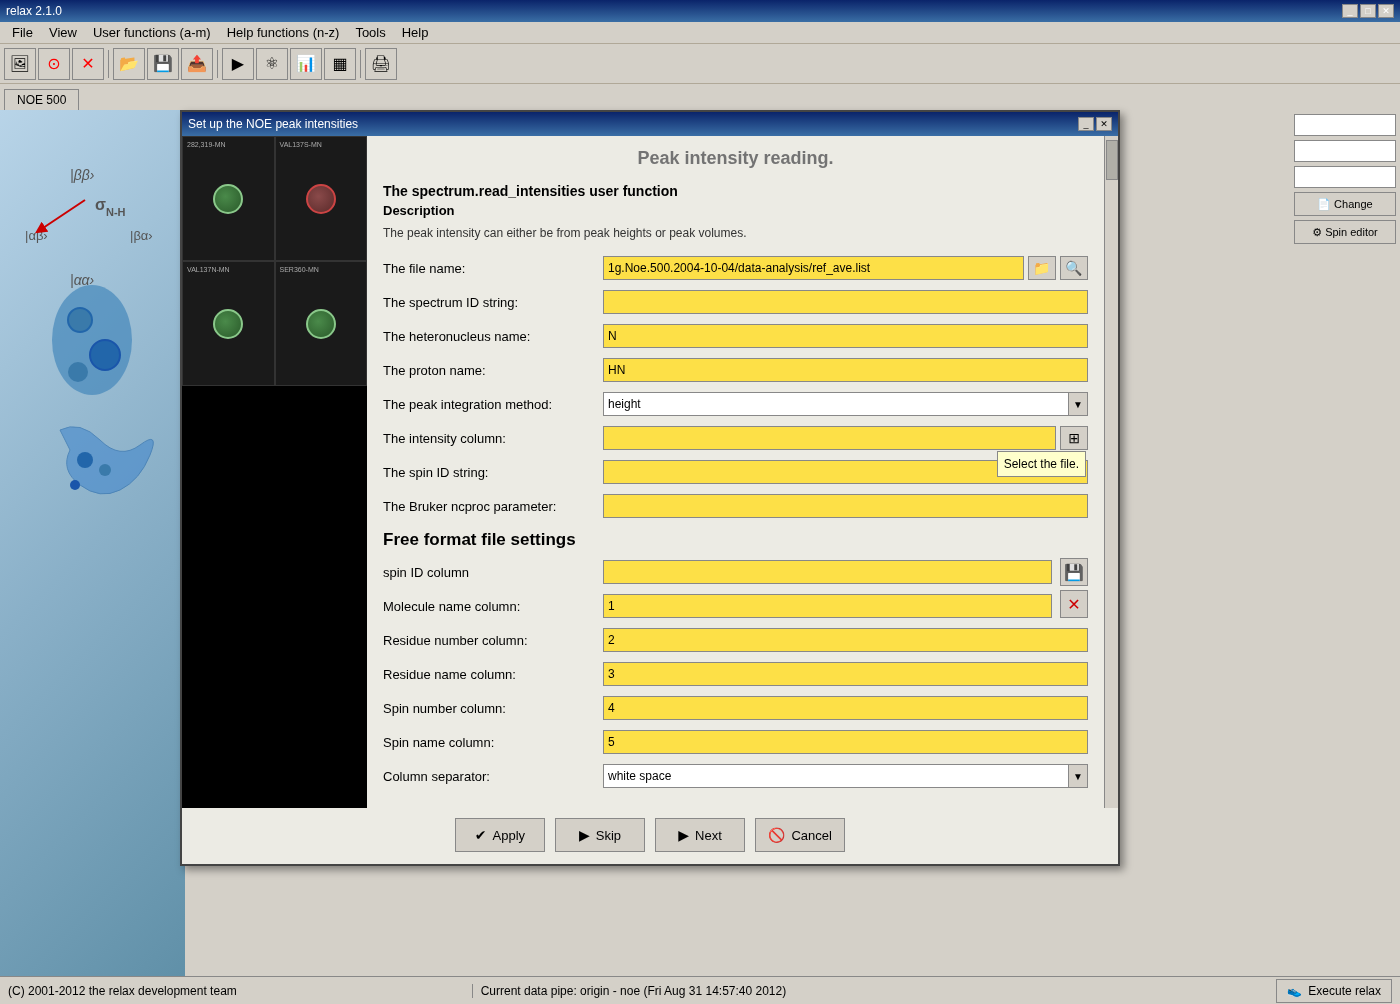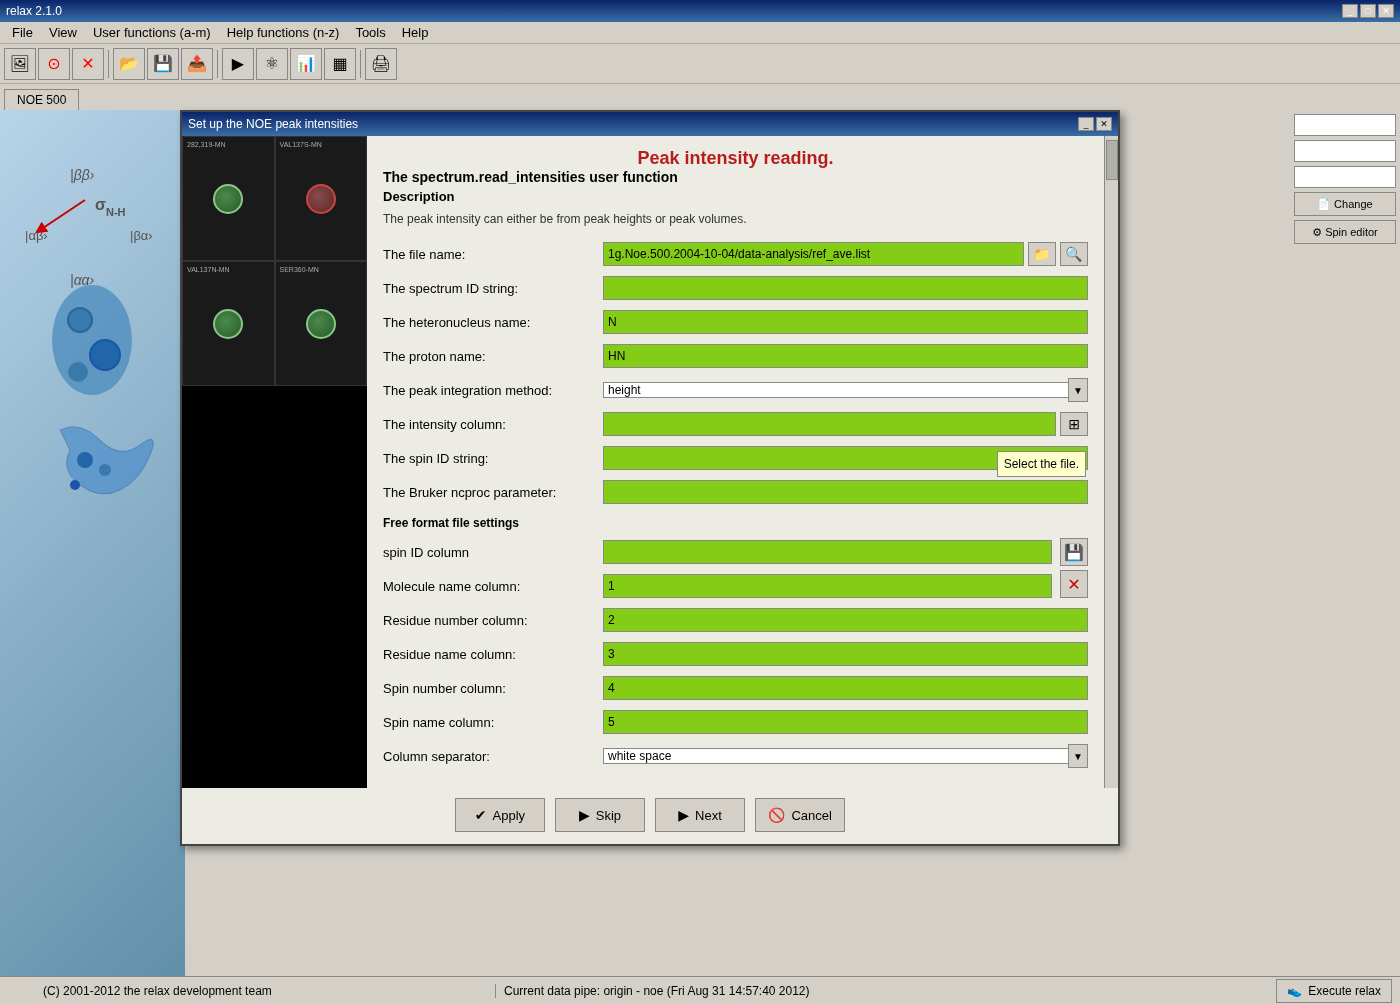--- a/index.html
+++ b/index.html
@@ -255,21 +255,22 @@
       height: 40px;
       background: #b0afa8;
       border: 1px solid #888;
       margin-top: 4px;
     }
 
     h2.dialog-heading {
       text-align: center;
       font-size: 18px;
       font-weight: bold;
-      color: #b91c1c;
+      margin-bottom: 14px;
+      color: #737373;
     }
 
     h3.func-title {
       font-size: 14px;
       font-weight: bold;
       margin-bottom: 4px;
       color: #000;
     }
     p.func-desc {
       font-size: 12px;
@@ -306,37 +307,37 @@
     .form-control {
       flex: 1;
       display: flex;
       align-items: center;
       gap: 4px;
     }
     .form-input {
       flex: 1;
       height: 24px;
       border: 1px solid #888;
-      background: #84cc16;
+      background: #fde047;
       font-size: 12px;
       padding: 0 4px;
     }
     .form-btn-small {
       width: 28px; height: 24px;
       background: #d4d0c8;
       border: 1px solid #888;
       cursor: pointer;
       display: flex;
       align-items: center;
       justify-content: center;
       font-size: 14px;
     }
     .form-select {
       flex: 1;
-      height: 16px;
+      height: 24px;
       border: 1px solid #888;
       background: white;
       font-size: 12px;
       padding: 0 4px;
       appearance: none;
       -webkit-appearance: none;
     }
     .select-wrapper {
       flex: 1;
       position: relative;
@@ -352,21 +353,21 @@
       border: 1px solid #888;
       display: flex;
       align-items: center;
       justify-content: center;
       pointer-events: none;
       font-size: 10px;
     }
 
     
     .free-format-header {
-      font-size: 12px;
+      font-size: 17px;
       font-weight: bold;
       color: #000;
       margin: 10px 0 8px 0;
     }
 
     .free-format-section {
       border: none;
       position: relative;
     }
 
@@ -451,21 +452,20 @@
       background: #d4d0c8;
       border-top: 1px solid #888;
       display: flex;
       align-items: center;
       font-size: 12px;
     }
     .status-left {
       padding: 0 8px;
       border-right: 1px solid #888;
       flex: 1;
-      margin-left: 35px;
     }
     .status-right {
       padding: 0 8px;
       flex: 2;
     }
     .execute-btn {
       position: absolute;
       right: 8px;
       height: 24px;
       background: #d4d0c8;

